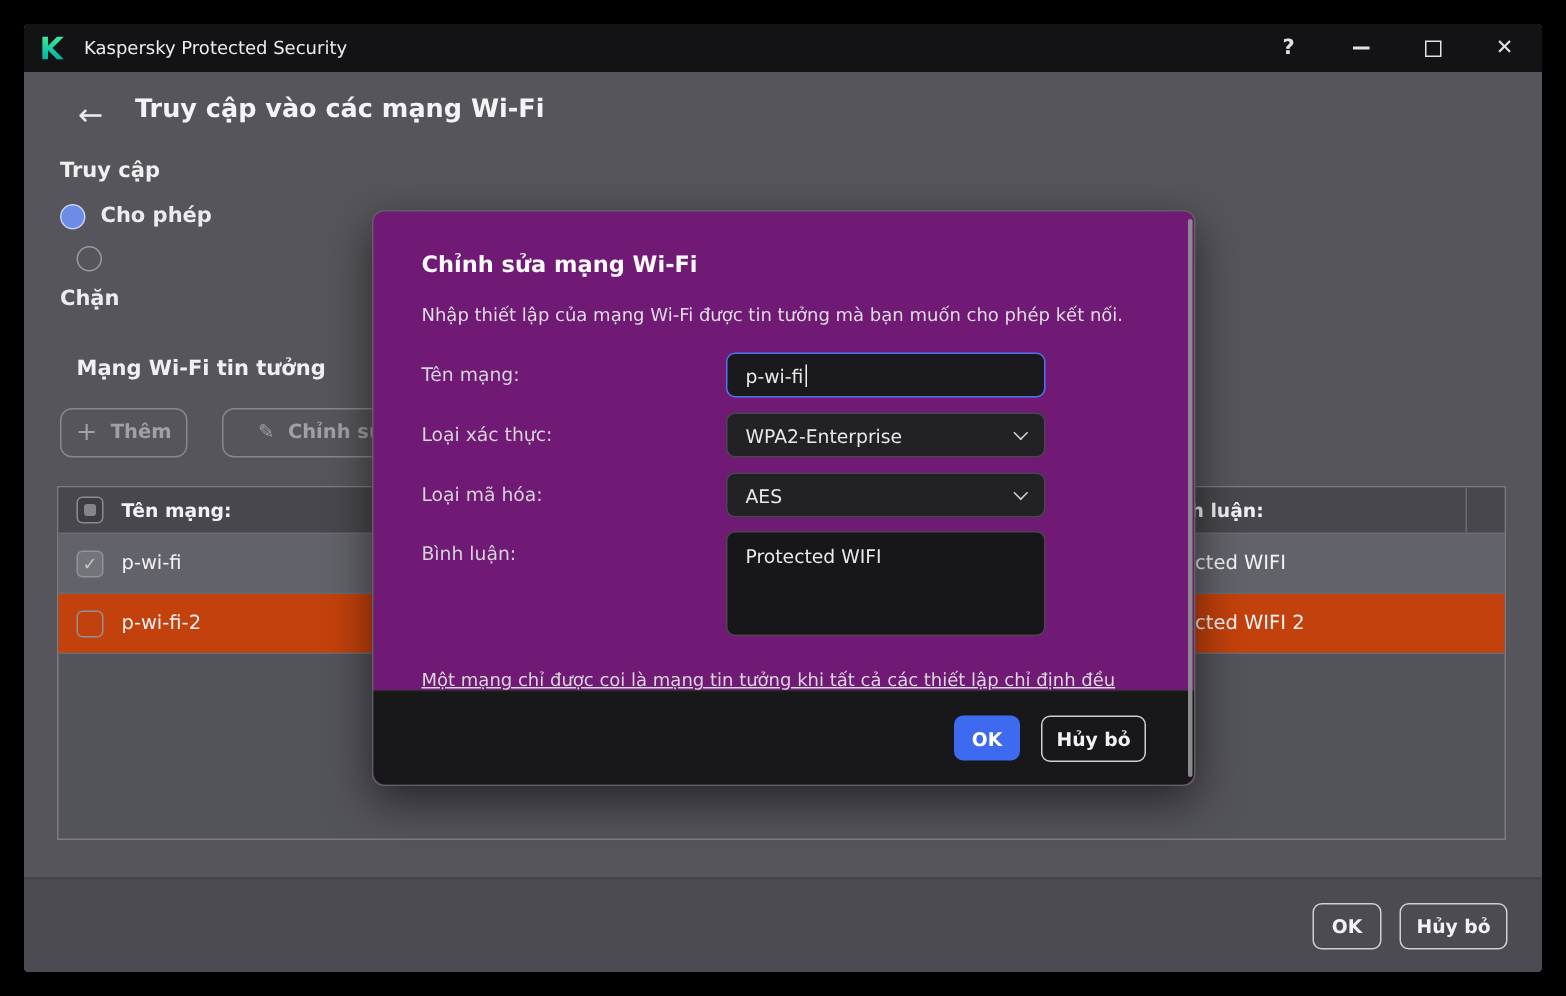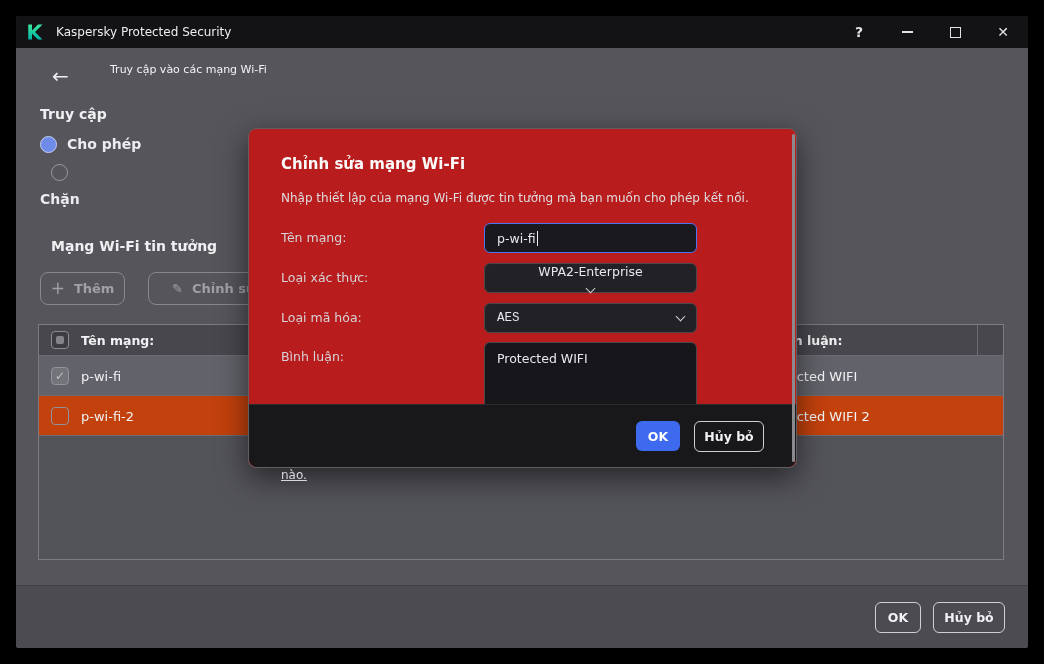--- a/index.html
+++ b/index.html
@@ -18,21 +18,21 @@
     justify-content:center; color:#e3e3e6; cursor:default; }
   .tb-help { font-size:14px; font-weight:700; }
   .glyph-min { width:11px; height:2px; background:#e3e3e6; }
   .glyph-max { width:11px; height:11px; border:1.5px solid #e3e3e6; }
   .glyph-close { font-size:14px; }
   .tb-last { margin-right:7px; }
 
   
   .content { position:absolute; left:0; top:32px; right:0; bottom:0; background:#55555b; }
   .back-arrow { position:absolute; left:36px; top:16px; font-size:20px; color:#ececf0; }
-  .page-title { position:absolute; left:74px; top:15px; font-size:11px; font-weight:400; color:#f4f4f6;margin-left:20px; }
+  .page-title { position:absolute; left:74px; top:15px; font-size:17px; font-weight:700; color:#f4f4f6; }
 
   .sec-heading { position:absolute; font-size:14px; font-weight:700; color:#f0f0f2; }
   .h-access { left:24px; top:58px; }
   .h-trusted { left:24px; top:190px;margin-left:11px; }
 
   .radio-row { position:absolute; left:24px; height:20px; display:flex; align-items:center; gap:10px; }
   .r1 { top:86px; } .r2 { top:116px;flex-direction:column; } .r3 { top:146px; }
   .radio { width:17px; height:17px; border-radius:50%; flex:0 0 auto; }
   .radio.on  { background:#6e8be8; border:1.5px solid #c5cff2; }
   .radio.off { background:transparent; border:1.5px solid #9b9b9f; }
@@ -71,34 +71,34 @@
   
   .main-footer { position:absolute; left:0; right:0; bottom:0; height:63px;
     background:#4b4b51; border-top:1px solid #404046; }
   .mf-buttons { position:absolute; right:23px; top:16px; display:flex; gap:12px; }
   .btn-outline { height:31px; border:1px solid #cfcfd4; border-radius:6px; background:transparent;
     color:#f2f2f4; font-size:12.5px; font-weight:700; display:flex; align-items:center;
     justify-content:center; font-family:inherit; }
   .mf-ok { width:46px; } .mf-cancel { width:72px; }
 
   
-  .dialog { position:absolute; left:232px; top:80px; width:549px; height:340px;
-    background:#b91c1c; border:1px solid #5f5f64; border-radius:8px;
+  .dialog { position:absolute; left:232px; top:92px; width:549px; height:384px;
+    background:#701a75; border:1px solid #5f5f64; border-radius:8px;
     box-shadow:0 10px 30px rgba(0,0,0,.55); z-index:10; }
   .dlg-title { position:absolute; left:32px; top:26px; font-size:15px; font-weight:700; color:#fafafa; }
   .dlg-desc { position:absolute; left:32px; top:62px; right:30px; font-size:12px; color:#dedee2; }
   .dlg-label { position:absolute; left:32px; font-size:12.5px; color:#d4d4d8; }
   .lb1 { top:101px; } .lb2 { top:141px; } .lb3 { top:181px; } .lb4 { top:220px; }
   .dlg-field { position:absolute; left:235px; width:213px; border-radius:6px; font-size:12.5px;
     color:#e8e8ec; display:flex; align-items:center; }
   .fld-input { top:94px; height:30px; background:#1a1a1e; border:1px solid #4d74f2; padding:0 12px; }
   .caret { display:inline-block; width:1px; height:15px; background:#f0f0f2; margin-left:1px; }
   .fld-select { height:30px; background:#212126; border:1px solid #47474c; padding:0 12px;
     justify-content:space-between; }
-  .fld-select.pos1 { top:134px;flex-direction:column; } .fld-select.pos2 { top:174px;font-family:Liberation Mono, monospace; }
+  .fld-select.pos1 { top:134px; } .fld-select.pos2 { top:174px; }
   .chevron { width:7px; height:7px; border-right:1.5px solid #cfcfd4; border-bottom:1.5px solid #cfcfd4;
     transform:rotate(45deg); margin-top:-4px; flex:0 0 auto; }
   .fld-textarea { top:213px; height:70px; background:#17171b; border:1px solid #47474c;
     align-items:flex-start; padding:8px 12px; }
   .dlg-note { position:absolute; left:32px; top:304px; width:488px; font-size:12px;
     line-height:1.42; color:#d8d8dc;text-decoration:underline; }
   .dlg-footer { position:absolute; left:0; right:0; bottom:0; height:63px; background:#18181b;
     border-top:1px solid #2d2d30; border-radius:0 0 8px 8px; }
   .dlg-ok { position:absolute; right:116px; top:16px; width:44px; height:30px; background:#3e6aef;
     border:none; border-radius:6px; color:#ffffff; font-size:12.5px; font-weight:700;

